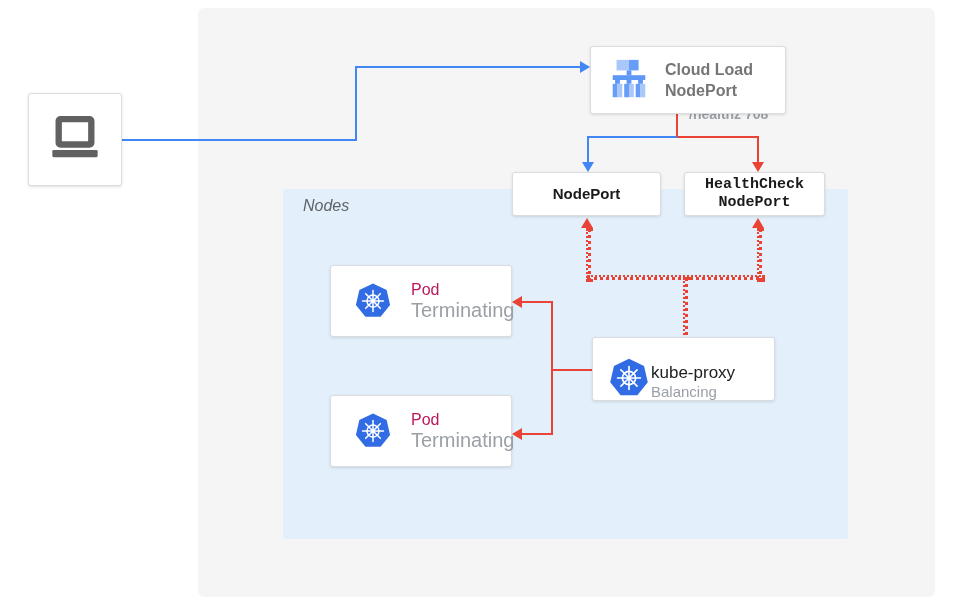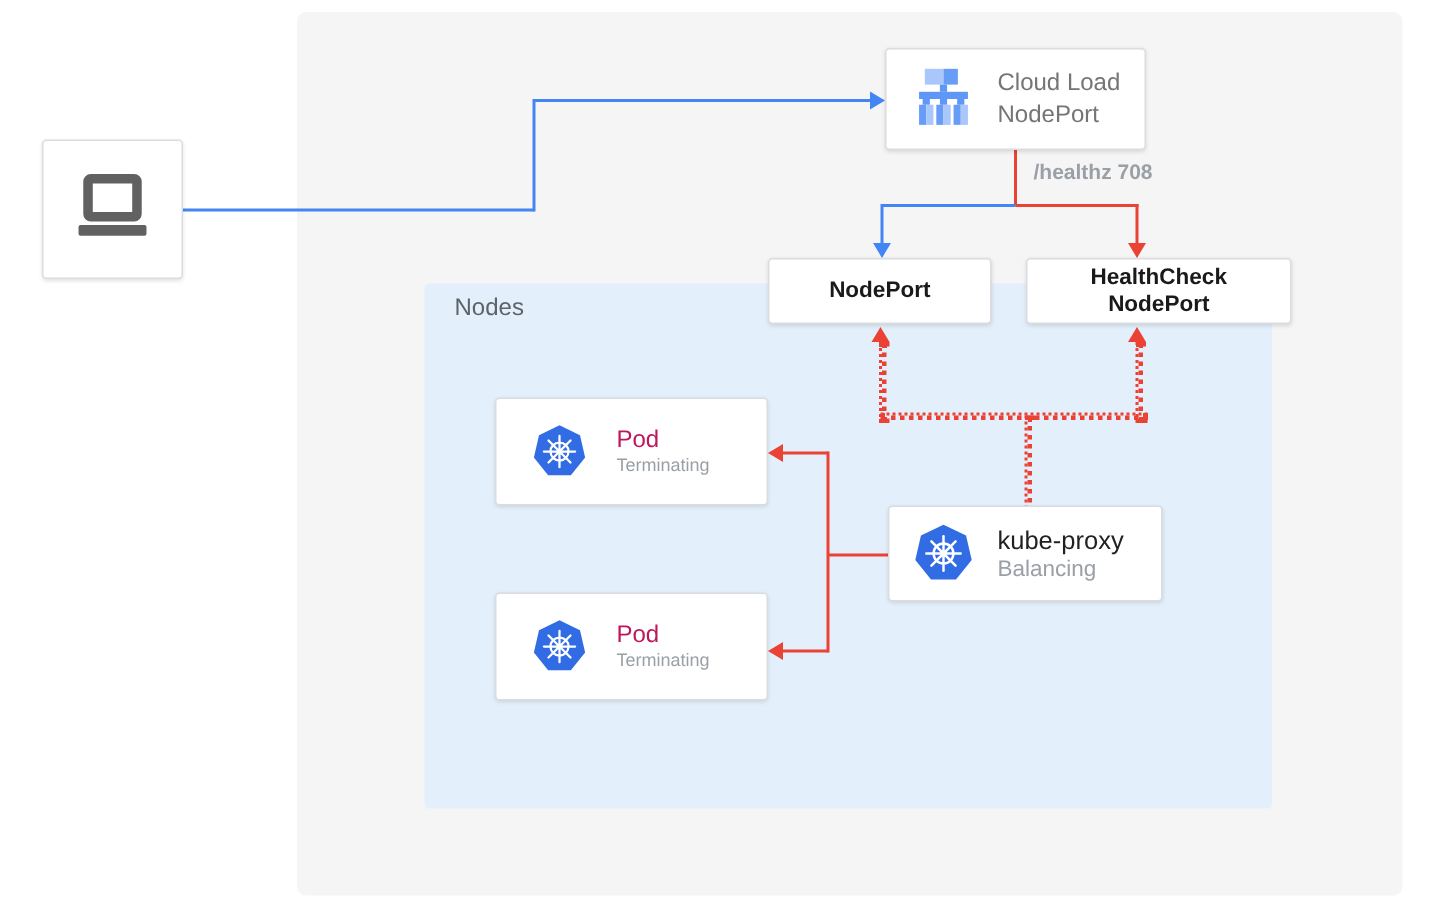--- a/index.html
+++ b/index.html
@@ -4,35 +4,35 @@
 <style>
   :root{
     --panel-bg:#F5F5F5; --nodes-bg:#E3F0FB; --blue:#4285F4; --red:#EA4335;
     --box-border:#DADCE0; --text-dark:#212121; --text-gray:#757575;
     --label-gray:#9AA0A6; --k8s-blue:#326CE5; --laptop-gray:#616161;
   }
   html,body{margin:0;padding:0;background:#fff;font-family:"Liberation Sans",sans-serif;}
   .canvas{position:relative;width:953px;height:612px;background:#fff;overflow:hidden;}
   .bgpanel{position:absolute;left:198px;top:8px;width:737px;height:589px;background:var(--panel-bg);border-radius:6px;}
   .nodespanel{position:absolute;left:283px;top:189px;width:565px;height:350px;background:var(--nodes-bg);border-radius:3px;}
-  .nodes-label{position:absolute;left:303px;top:197px;font-size:16px;color:#5F6368;}
+  .nodes-label{position:absolute;left:303px;top:197px;font-size:16px;color:#5F6368;font-style:italic;}
   .card{position:absolute;background:#fff;border:1px solid var(--box-border);border-radius:3px;
         box-shadow:0 1px 3px rgba(0,0,0,.12);display:flex;align-items:center;box-sizing:border-box;}
   .laptop-box{left:28px;top:93px;width:94px;height:93px;justify-content:center;}
-  .clb{left:590px;top:32px;width:174px;height:68px;padding-left:15px;gap:13px;}
+  .clb{left:590px;top:46px;width:196px;height:68px;padding-left:15px;gap:13px;font-weight:bold;}
   .clb .txt{font-size:16px;line-height:21px;color:var(--text-gray);}
   .port{top:172px;height:44px;justify-content:center;text-align:center;font-weight:bold;
         font-size:15px;line-height:18px;color:#1a1a1a;}
   .nodeport{left:512px;width:149px;}
-  .hcnp{left:684px;width:177px;}
+  .hcnp{left:684px;width:141px;font-family:Liberation Mono, monospace;}
   .pod{left:330px;width:182px;height:72px;padding-left:22px;gap:18px;}
   .pod1{top:265px;} .pod2{top:395px;}
   .pod .title,.kp .title{font-size:16px;color:#be185d;}
-  .pod .sub,.kp .sub{font-size:12px;color:#9AA0A6;}
-  .kp{left:592px;top:337px;width:183px;height:64px;padding-left:14px;gap:14px;}
+  .pod .sub,.kp .sub{font-size:20px;color:#9AA0A6;}
+  .kp{left:592px;top:337px;width:183px;height:64px;padding-left:14px;align-items:flex-end;}
   .kp .title{font-size:17px;color:#202124;}
   .kp .sub{font-size:15px;}
   .healthz{position:absolute;left:689px;top:106px;font-size:14px;font-weight:bold;color:var(--label-gray);}
   
   .ln{position:absolute;}
   .h{border-top:2px solid;}
   .v{border-left:2px solid;}
   .blue{border-color:var(--blue);}
   .red{border-color:var(--red);}
   .dot{border-style:dotted;}

